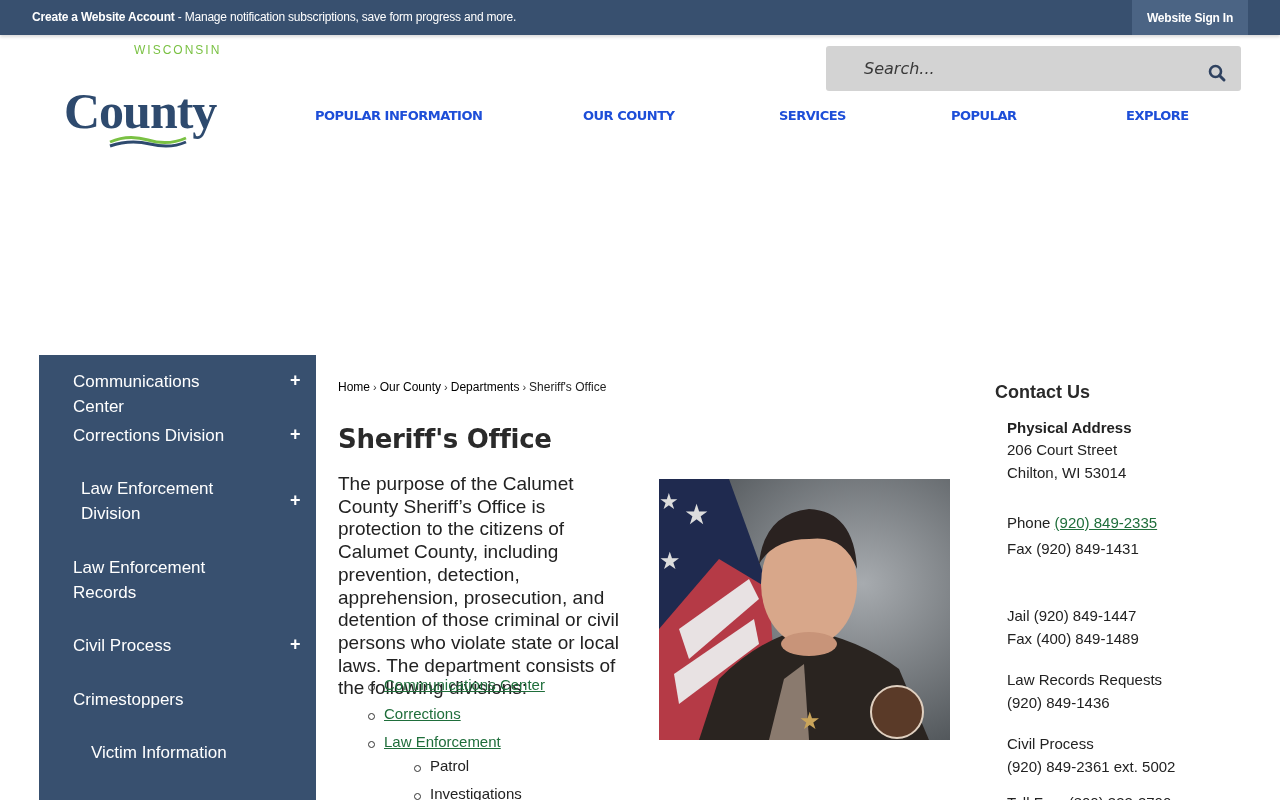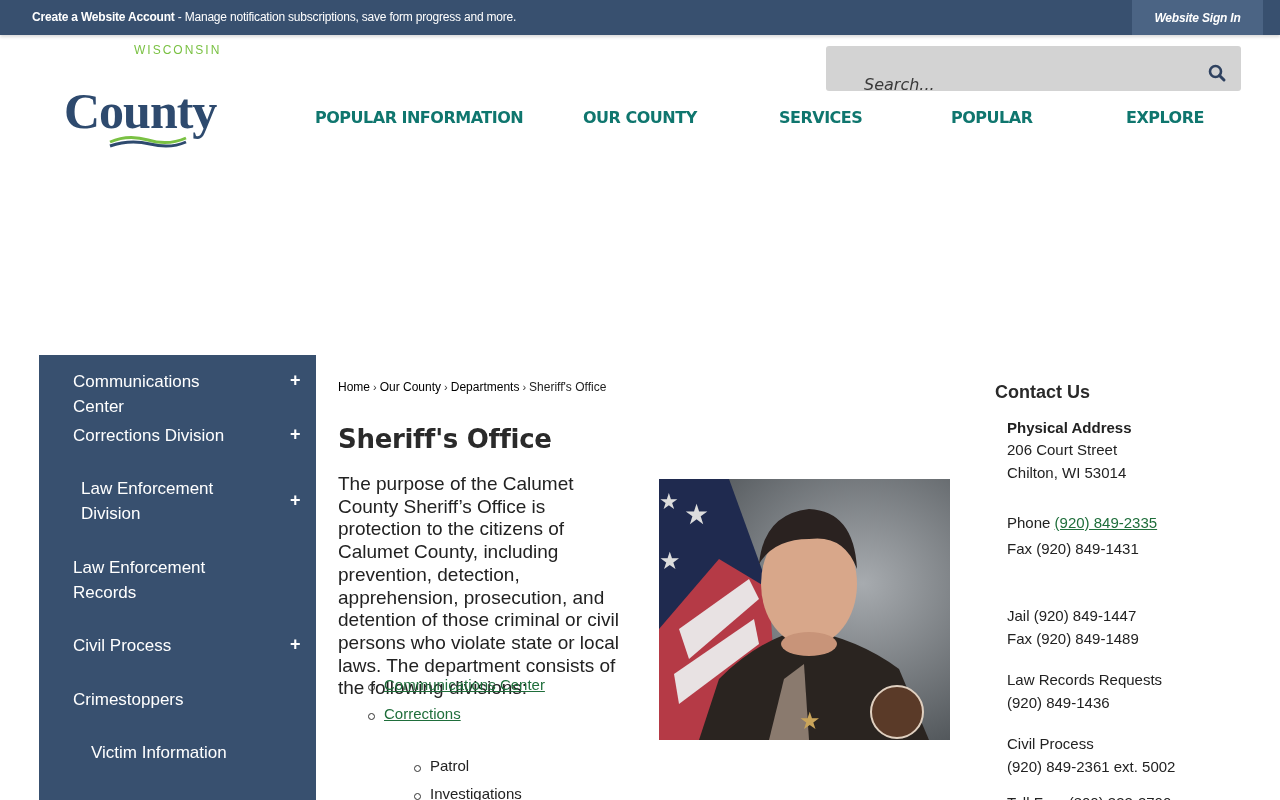--- a/index.html
+++ b/index.html
@@ -2,35 +2,35 @@
 <html><head>
 <meta charset="utf-8">
 <style>
   * { box-sizing: border-box; margin: 0; padding: 0; }
   html, body { width: 1280px; height: 800px; overflow: hidden; background: #ffffff; }
   body { font-family: "Liberation Sans", sans-serif; color: #222; position: relative; }
 
   .topbar { position: absolute; left: 0; top: 0; width: 1280px; height: 35px; background: #38506f; box-shadow: 0 2px 3px rgba(0,0,0,0.15); }
   .topbar-msg { position: absolute; left: 32px; top: 10px; font-size: 12px; color: #ffffff; letter-spacing: -0.2px; }
   .topbar-msg b { font-weight: bold; }
-  .signin-btn { position: absolute; left: 1132px; top: 0; width: 131px; height: 35px; background: #4b6484; color: #fff; font-size: 12px; font-weight: bold; display: flex; align-items: center; justify-content: center; letter-spacing: -0.2px; cursor: pointer; font-style: italic; }
+  .signin-btn { position: absolute; left: 1132px; top: 0; width: 116px; height: 35px; background: #4b6484; color: #fff; font-size: 12px; font-weight: bold; display: flex; align-items: center; justify-content: center; letter-spacing: -0.2px; cursor: pointer; }
 
   .logo { position: absolute; left: 48px; top: 42px; width: 205px; height: 110px; }
   .logo .wi { position: absolute; left: 86px; top: 1px; font-size: 12px; letter-spacing: 2px; color: #7ac143; font-family: "Liberation Sans", sans-serif; }
   .logo .line1 { position: absolute; left: 2px; top: 4px; font-family: "Liberation Serif", serif; font-weight: bold; font-size: 50px; color: #2e4a6e; letter-spacing: -1px; line-height: 50px; }
   .logo .line2 { position: absolute; left: 16px; top: 44px; font-family: "Liberation Serif", serif; font-weight: bold; font-size: 50px; color: #2e4a6e; letter-spacing: -1px; line-height: 50px; }
   .logo svg { position: absolute; left: 60px; top: 90px; }
 
   .search-box { position: absolute; left: 826px; top: 46px; width: 415px; height: 45px; background: #d3d3d3; border-radius: 3px; }
-  .search-input { position: absolute; left: 0; top: 16px; width: 360px; height: 45px; border: none; background: transparent; padding-left: 38px; font-size: 16px; font-style: italic; color: #333; font-family: "DejaVu Sans", sans-serif; outline: none; }
+  .search-input { position: absolute; left: 0; top: 0; width: 360px; height: 45px; border: none; background: transparent; padding-left: 38px; font-size: 16px; font-style: italic; color: #333; font-family: "DejaVu Sans", sans-serif; outline: none; }
   .search-input::placeholder { color: #3a3a3a; }
   .search-btn { position: absolute; left: 1206px; top: 62px; width: 22px; height: 22px; cursor: pointer; }
 
   .mainnav { position: absolute; top: 108px; left: 0; width: 1280px; height: 20px; }
-  .mainnav a { position: absolute; font-family: "DejaVu Sans", sans-serif; font-weight: bold; font-size: 16px; color: #0f766e; text-decoration: none; letter-spacing: -0.5px; white-space: nowrap; }
+  .mainnav a { position: absolute; font-family: "DejaVu Sans", sans-serif; font-weight: bold; font-size: 13px; color: #1d4ed8; text-decoration: none; letter-spacing: -0.5px; white-space: nowrap; }
 
   .sidebar { position: absolute; left: 39px; top: 355px; width: 277px; height: 445px; background: #38506f; }
   .side-item { position: absolute; left: 0; width: 277px; cursor: pointer; }
   .side-item .lbl { position: absolute; left: 34px; font-size: 17px; color: #ffffff; line-height: 25px; width: 180px; }
   .side-item .plus { position: absolute; left: 251px; font-size: 18px; font-weight: bold; color: #ffffff; line-height: 18px; }
 
   .breadcrumb { position: absolute; left: 338px; top: 380px; font-size: 12px; color: #222; white-space: nowrap; }
   .breadcrumb a { color: #000000; text-decoration: none; }
   .breadcrumb .sep { color: #333; margin: 0 3px; font-size: 11px; }
 
@@ -153,33 +153,34 @@
     <ellipse cx="150" cy="165" rx="28" ry="12" fill="#c89479"></ellipse>
 
     <circle cx="238" cy="233" r="26" fill="#5a3a28" stroke="#e0d0c0" stroke-width="2"></circle>
     <text x="140" y="250" font-size="24" fill="#c9a45a">★</text>
   </svg>
 </div>
 
 <ul class="div-list">
   <li><a>Communications Center</a></li>
   <li><a>Corrections</a></li>
+  <li><a>Law Enforcement</a></li>
 </ul>
 <ul class="sub-list">
   <li>Patrol</li>
   <li>Investigations</li>
 </ul>
 
 <div class="contact">
   <div class="h" style="top:2px;">Contact Us</div>
   <div class="ln bold" style="top:39px;">Physical Address</div>
   <div class="ln" style="top:61px;">206 Court Street</div>
   <div class="ln" style="top:84px;text-align:right;">Chilton, WI 53014</div>
   <div class="ln" style="top:134px;"><span>Phone </span><a>(920) 849-2335</a></div>
   <div class="ln" style="top:160px;">Fax (920) 849-1431</div>
   <div class="ln" style="top:227px;">Jail (920) 849-1447</div>
-  <div class="ln" style="top:250px;">Fax (920) 849-1489</div>
+  <div class="ln" style="top:250px;">Fax (400) 849-1489</div>
   <div class="ln" style="top:291px;">Law Records Requests</div>
   <div class="ln" style="top:314px;">(920) 849-1436</div>
   <div class="ln" style="top:355px;">Civil Process</div>
   <div class="ln" style="top:378px;">(920) 849-2361 ext. 5002</div>
   <div class="ln" style="top:414px;">Toll Free (800) 333-2700</div>
 </div>
 
 </body></html>

